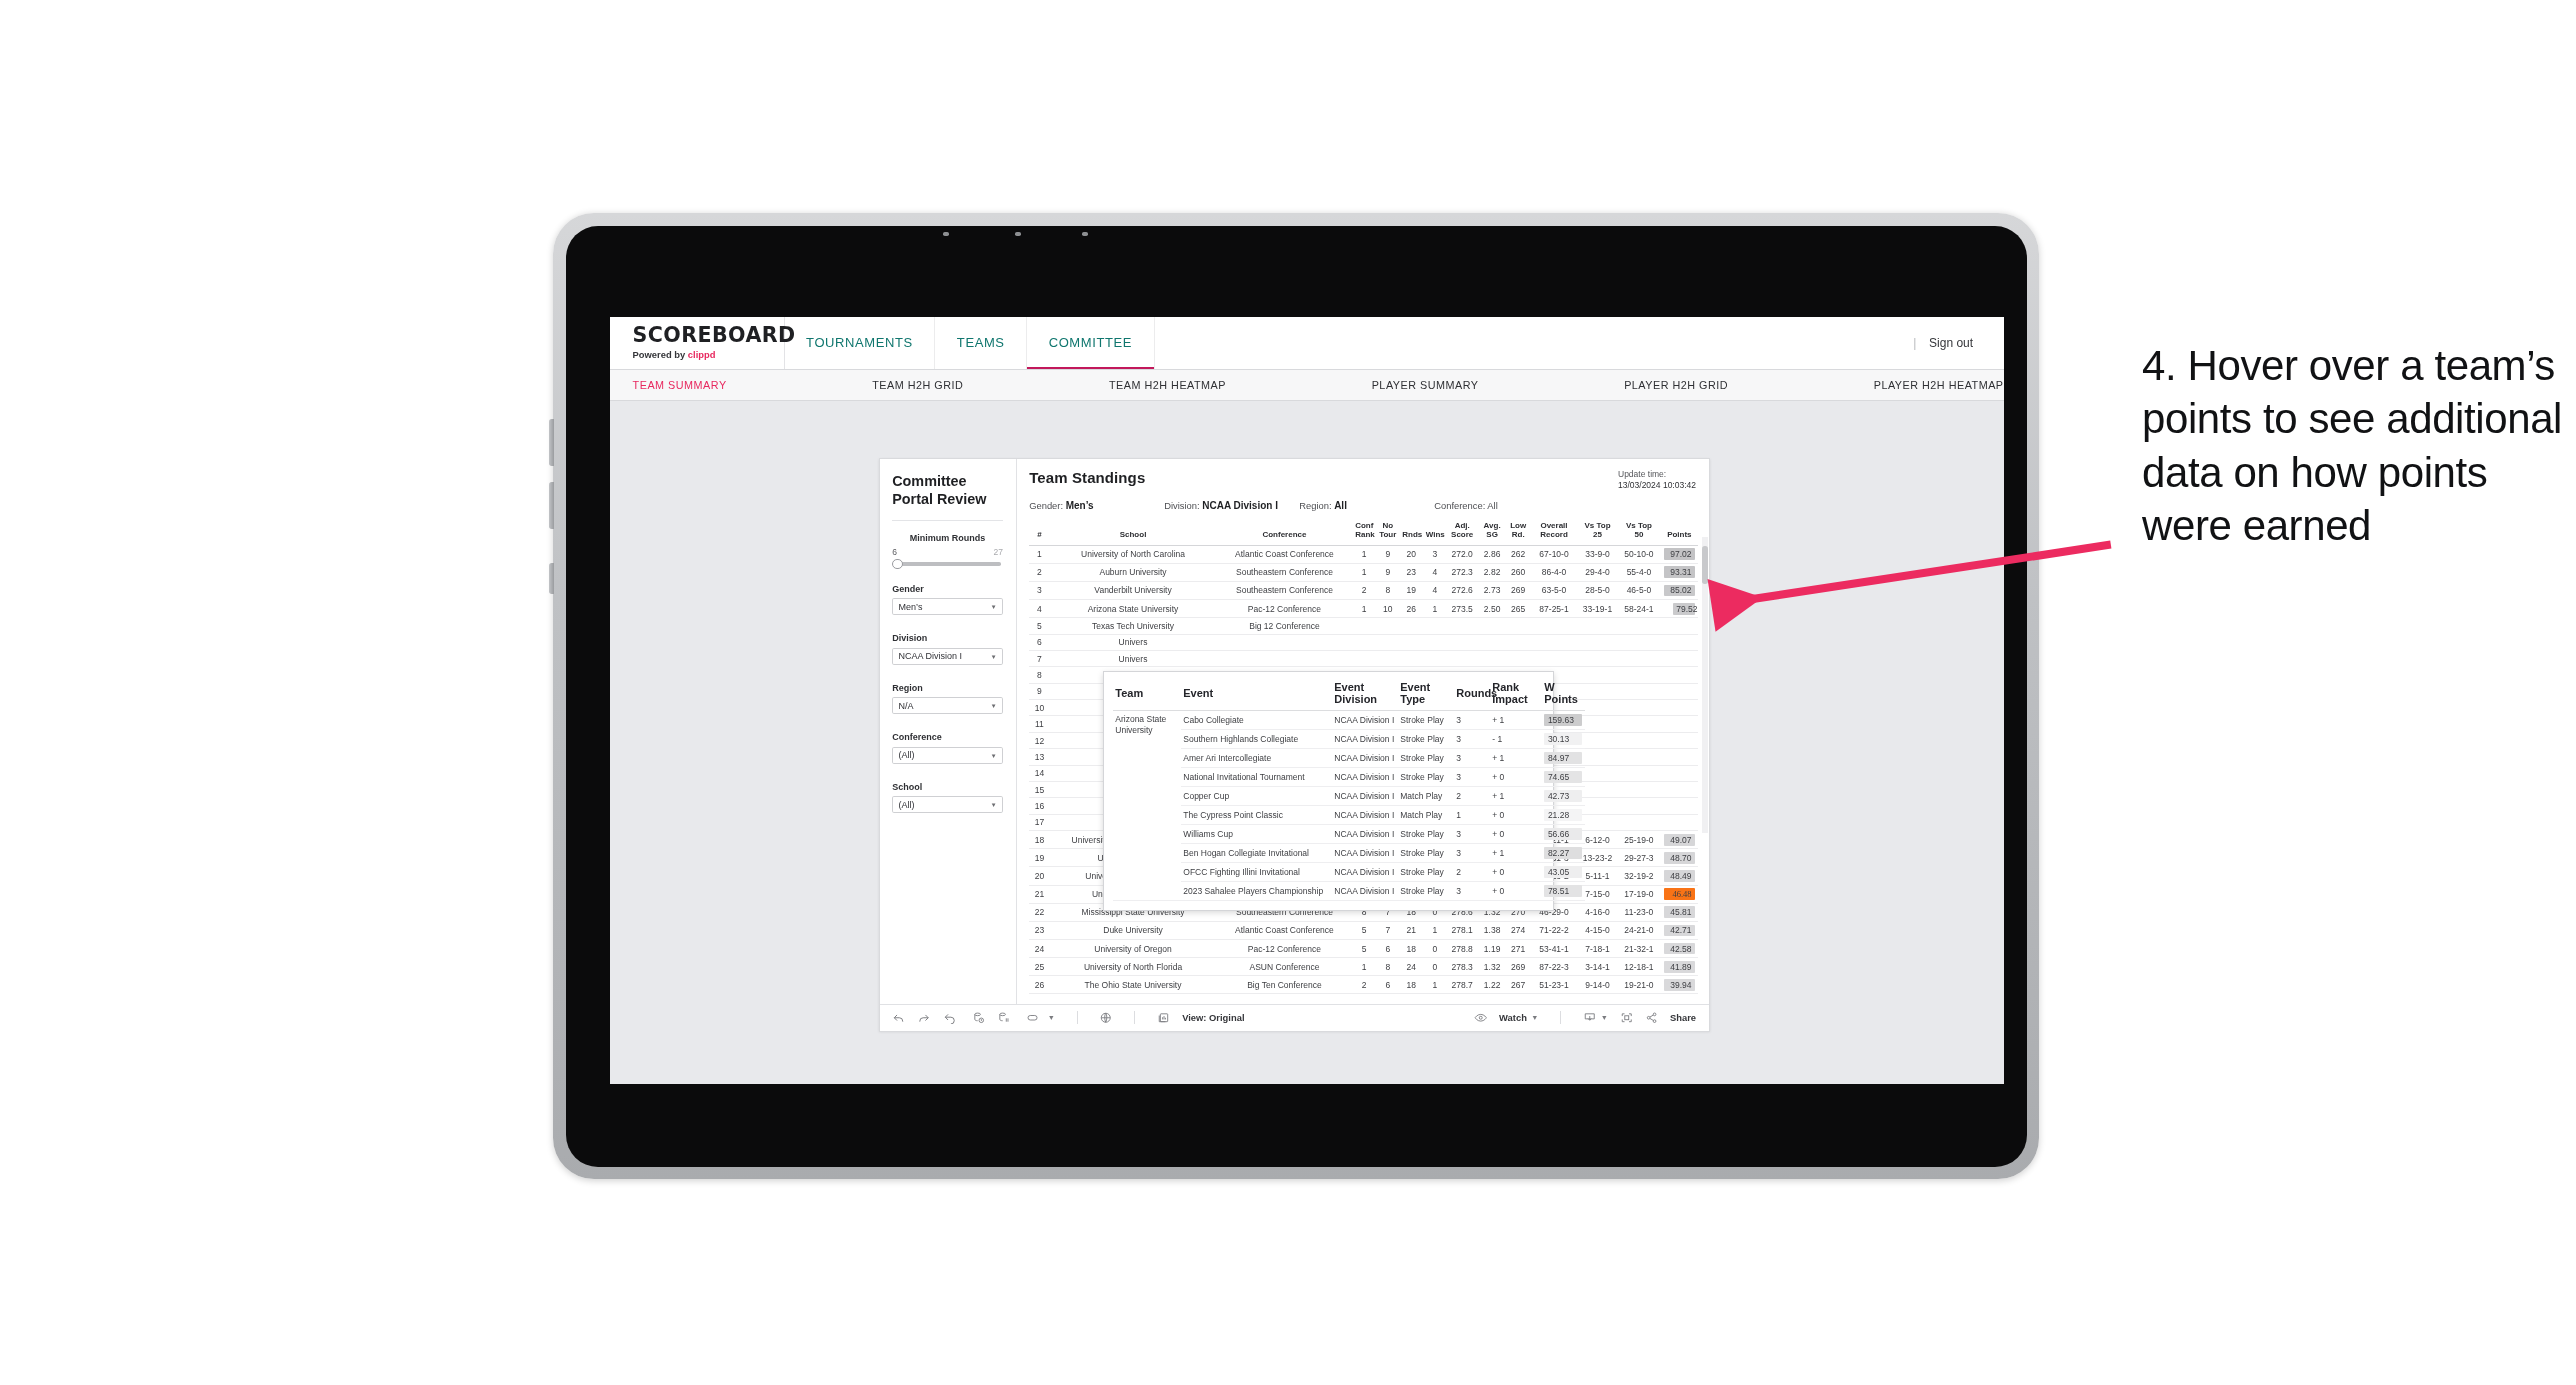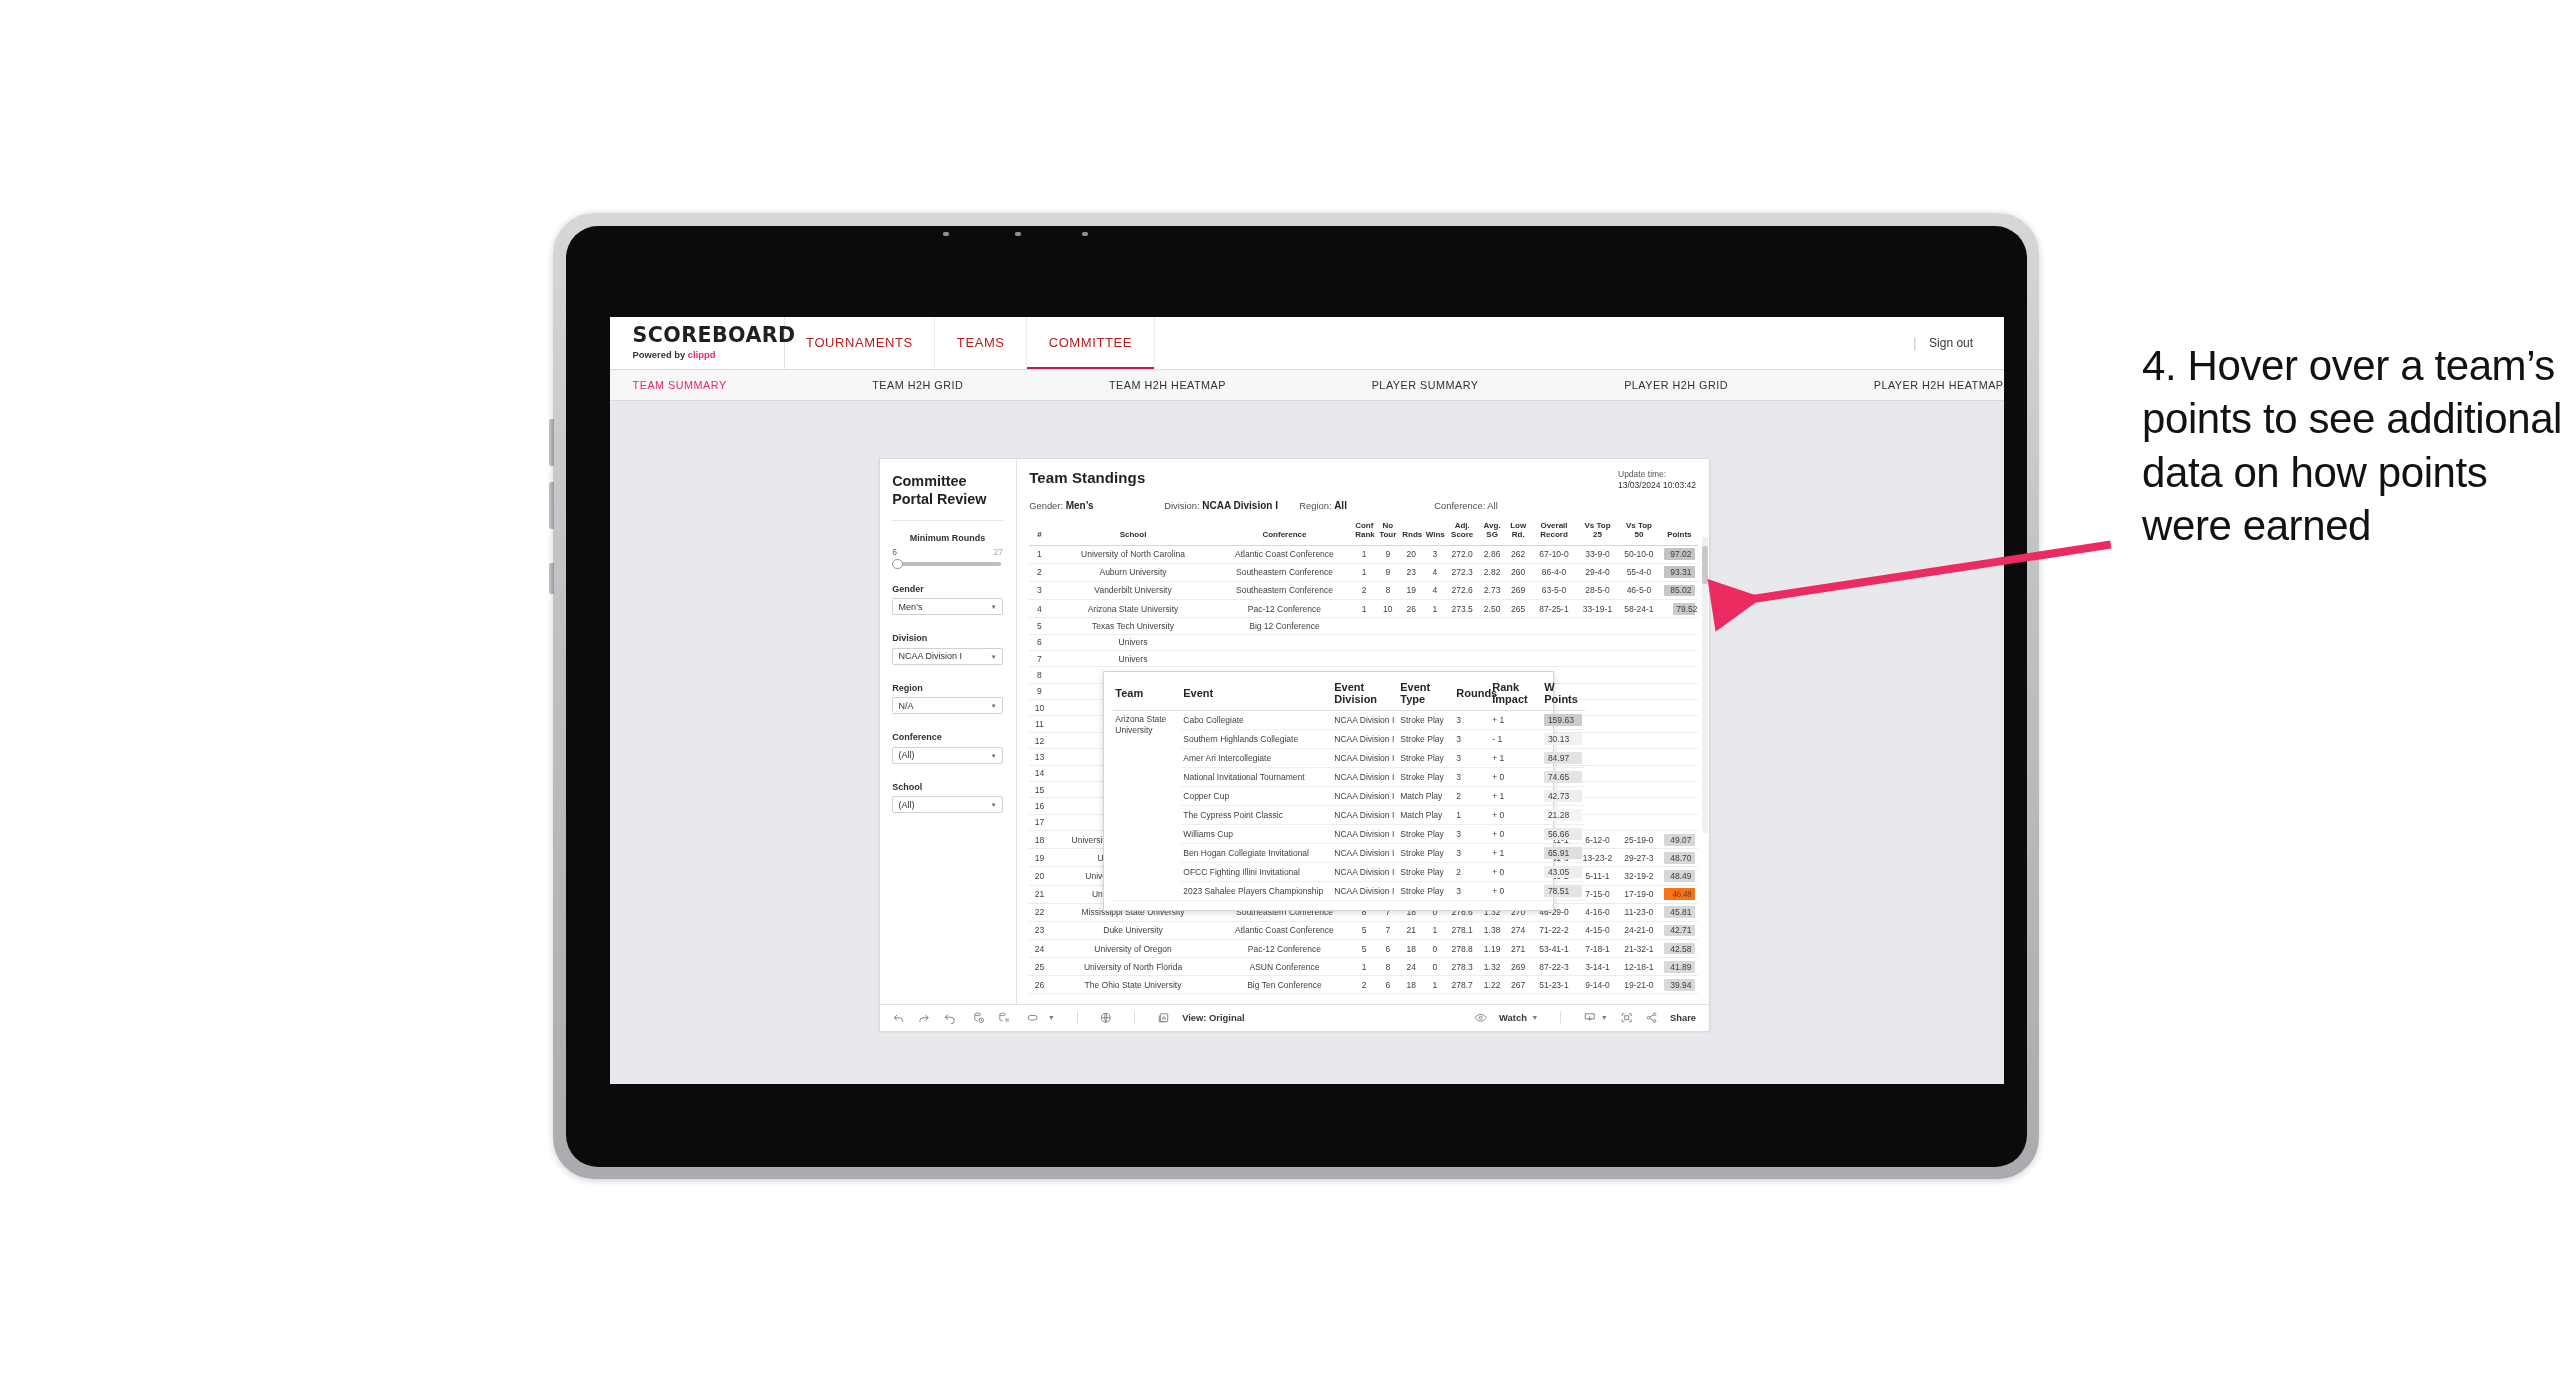--- a/index.html
+++ b/index.html
@@ -53,21 +53,21 @@
   }
   .brand-title {
     font-size: 20.6px; font-weight: 700; letter-spacing: 0.4px; color: #1f2023;
     font-family: "DejaVu Sans", sans-serif; line-height: 1;
   }
   .brand-sub { font-size: 9.4px; color:#35363a; font-weight:700; margin-top:3.6px; }
   .brand-sub .clippd { color:#e8285f; }
   .topnav-items { display: flex; align-items: stretch; }
   .topnav-item {
     display: flex; align-items: center; padding: 0 21.5px;
-    font-size: 13px; letter-spacing: 0.6px; color: #b91c1c;
+    font-size: 13px; letter-spacing: 0.6px; color: #0f766e;
     border-right: 0.9px solid #ececed; position: relative; cursor: pointer;
   }
   .topnav-item.active::after {
     content:""; position:absolute; left:0; right:0; bottom:-0.9px;
     height:2.7px; background:#c2185b;
   }
   .topnav-right {
     margin-left: auto; display: flex; align-items: center; padding-right: 30.5px;
     font-size: 12px; color: #35363a; gap: 12.6px;
   }
@@ -885,21 +885,21 @@
                           <span style="background: rgb(234, 234, 235);">56.66</span>
                         </td>
                       </tr>
                       <tr>
                         <td class="tc-event">Ben Hogan Collegiate Invitational</td>
                         <td class="tc-div">NCAA Division I</td>
                         <td class="tc-type">Stroke Play</td>
                         <td class="tc-rnds ctr">3</td>
                         <td class="tc-imp ctr">+ 1</td>
                         <td class="tc-wp wp">
-                          <span style="background: rgb(222, 222, 223);">65.91</span>
+                          <span style="background: rgb(222, 222, 223);">82.27</span>
                         </td>
                       </tr>
                       <tr>
                         <td class="tc-event">OFCC Fighting Illini Invitational</td>
                         <td class="tc-div">NCAA Division I</td>
                         <td class="tc-type">Stroke Play</td>
                         <td class="tc-rnds ctr">2</td>
                         <td class="tc-imp ctr">+ 0</td>
                         <td class="tc-wp wp">
                           <span style="background: rgb(238, 238, 239);">43.05</span>

